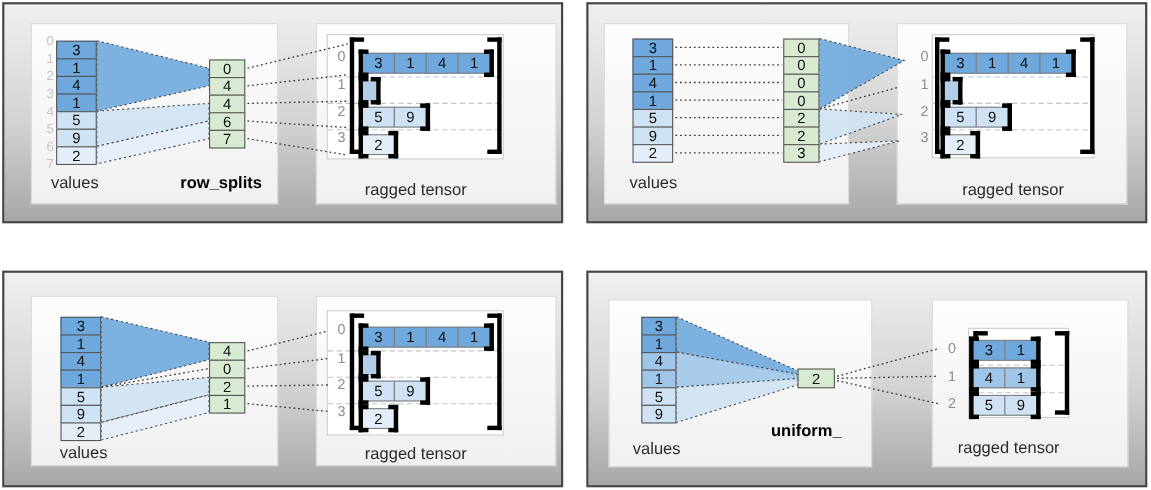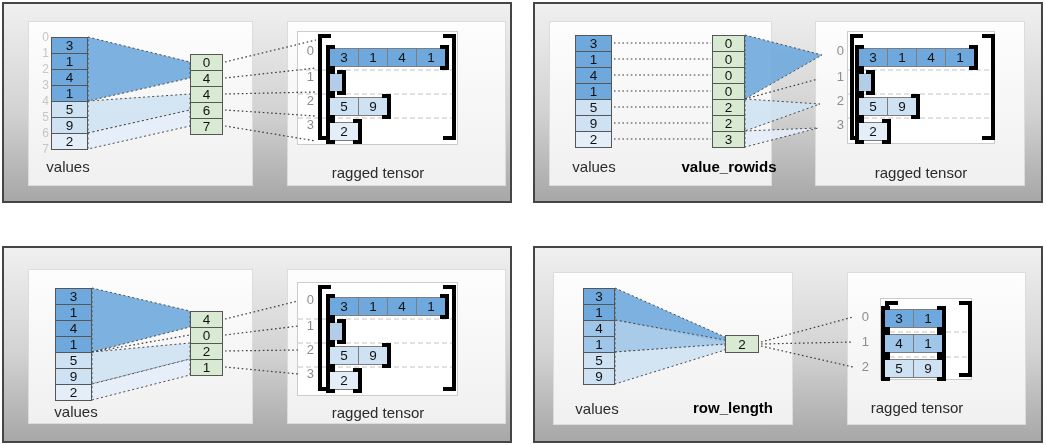--- a/index.html
+++ b/index.html
@@ -77,20 +77,21 @@
       <div class="cell c3">2</div>
     </div>
     <div class="gcol" style="left:186px;top:50px;">
       <div class="cell">0</div>
       <div class="cell">4</div>
       <div class="cell">4</div>
       <div class="cell">6</div>
       <div class="cell">7</div>
     </div>
     <div class="lbl" style="left:14px;top:155px;width:100px;">values</div>
+    <div class="lbl b" style="left:137px;top:155px;width:120px;">row_splits</div>
     <div class="bigb l" style="left:314px;top:30px;"></div>
     <div class="bigb r" style="left:439px;top:30px;"></div>
     <div class="ridx" style="left:296px;top:40px;">0</div>
     <div class="ridx" style="left:296px;top:66px;">1</div>
     <div class="ridx" style="left:296px;top:90px;">2</div>
     <div class="ridx" style="left:296px;top:114px;">3</div>
     <div class="trow" style="left:322px;top:41px;">
       <div class="bkt l"></div>
       <div class="tcells">
         <div class="tcell c0">3</div>
@@ -155,21 +156,20 @@
     <div class="gcol" style="left:177px;top:31px;">
       <div class="cell">0</div>
       <div class="cell">0</div>
       <div class="cell">0</div>
       <div class="cell">0</div>
       <div class="cell">2</div>
       <div class="cell">2</div>
       <div class="cell">3</div>
     </div>
     <div class="lbl" style="left:9px;top:155px;width:100px;">values</div>
-    <div class="lbl b" style="left:124px;top:155px;width:140px;">value_rowids</div>
     <div class="bigb l" style="left:315px;top:30px;"></div>
     <div class="bigb r" style="left:447px;top:30px;"></div>
     <div class="ridx" style="left:295px;top:40px;">0</div>
     <div class="ridx" style="left:295px;top:66px;">1</div>
     <div class="ridx" style="left:295px;top:90px;">2</div>
     <div class="ridx" style="left:295px;top:114px;">3</div>
     <div class="trow" style="left:320px;top:41px;">
       <div class="bkt l"></div>
       <div class="tcells">
         <div class="tcell c0">3</div>
@@ -293,21 +293,21 @@
       <div class="cell c0">1</div>
       <div class="cell c1">4</div>
       <div class="cell c1">1</div>
       <div class="cell c2">5</div>
       <div class="cell c2">9</div>
     </div>
     <div class="gcol" style="left:190px;top:87px;">
       <div class="cell" style="width:34px;height:18px;">2</div>
     </div>
     <div class="lbl" style="left:12px;top:153px;width:100px;">values</div>
-    <div class="lbl b" style="left:123px;top:152px;width:150px;">row_length</div>
+    <div class="lbl b" style="left:123px;top:136px;width:150px;">uniform_</div>
     <div class="bigb l" style="left:350px;top:53px;height:76px;"></div>
     <div class="bigb r" style="left:424px;top:53px;height:76px;"></div>
     <div class="ridx" style="left:320px;top:62px;">0</div>
     <div class="ridx" style="left:320px;top:87px;">1</div>
     <div class="ridx" style="left:320px;top:112px;">2</div>
     <div class="trow" style="left:346px;top:58px;">
       <div class="bkt l"></div>
       <div class="tcells">
         <div class="tcell c0">3</div>
         <div class="tcell c0">1</div>

